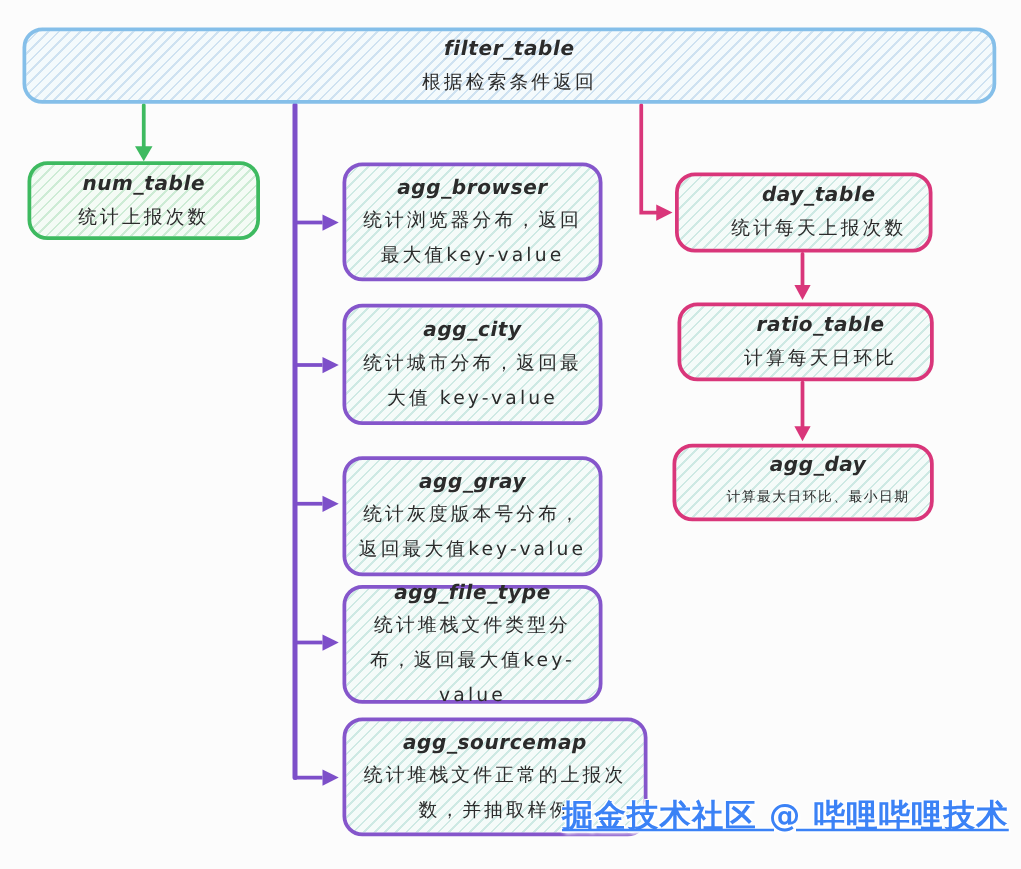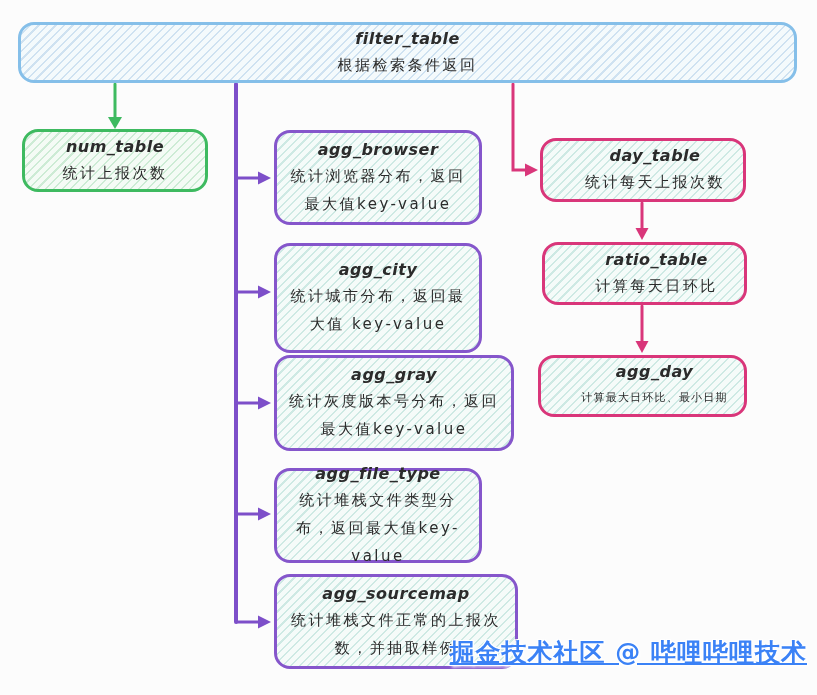--- a/index.html
+++ b/index.html
@@ -120,26 +120,26 @@
   <div class="node fill-teal-purple" style="left:274px;top:130px;width:208px;height:95px;">
     <div class="title">agg_browser</div>
     <div class="desc">统计浏览器分布，返回最大值key-value</div>
   </div>
 
   <div class="node fill-green" style="left:22px;top:129px;width:186px;height:63px;">
     <div class="title">num_table</div>
     <div class="desc">统计上报次数</div>
   </div>
 
-  <div class="node fill-teal-purple" style="left:274px;top:243px;width:208px;height:110px;">
+  <div class="node fill-teal-purple" style="left:274px;top:243px;width:208px;height:97px;">
     <div class="title">agg_city</div>
     <div class="desc">统计城市分布，返回最大值 key-value</div>
   </div>
 
-  <div class="node fill-teal-purple" style="left:274px;top:355px;width:240px;height:96px;">
+  <div class="node fill-teal-purple" style="left:274px;top:365px;width:208px;height:96px;">
     <div class="title">agg_gray</div>
     <div class="desc">统计灰度版本号分布，返回最大值key-value</div>
   </div>
 
   <div class="node fill-teal-purple" style="left:274px;top:468px;width:208px;height:95px;">
     <div class="title">agg_file_type</div>
     <div class="desc">统计堆栈文件类型分布，返回最大值key-value</div>
   </div>
 
   <div class="node fill-teal-purple" style="left:274px;top:574px;width:244px;height:95px;">

